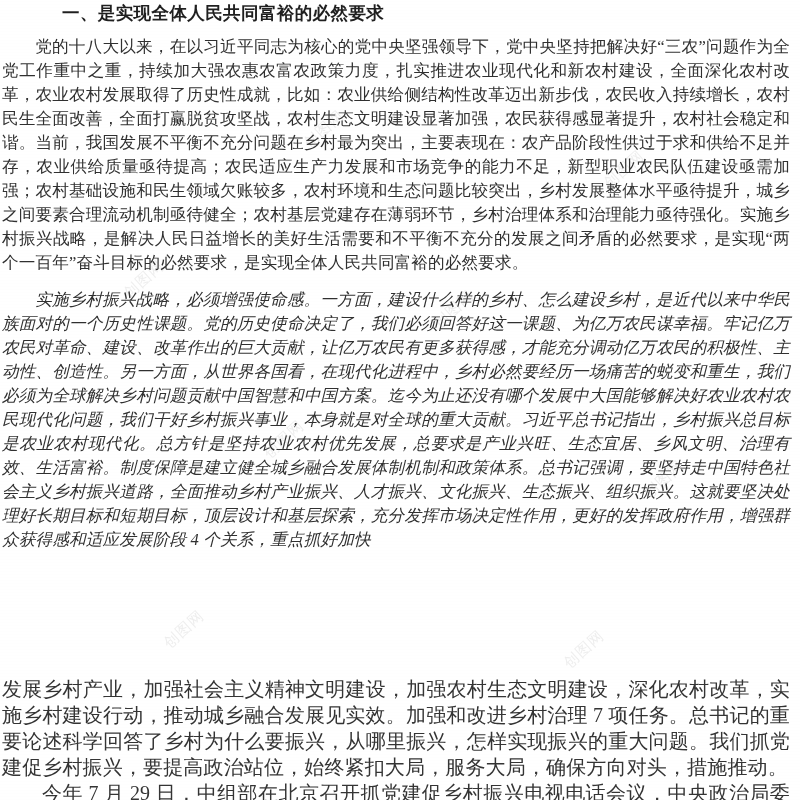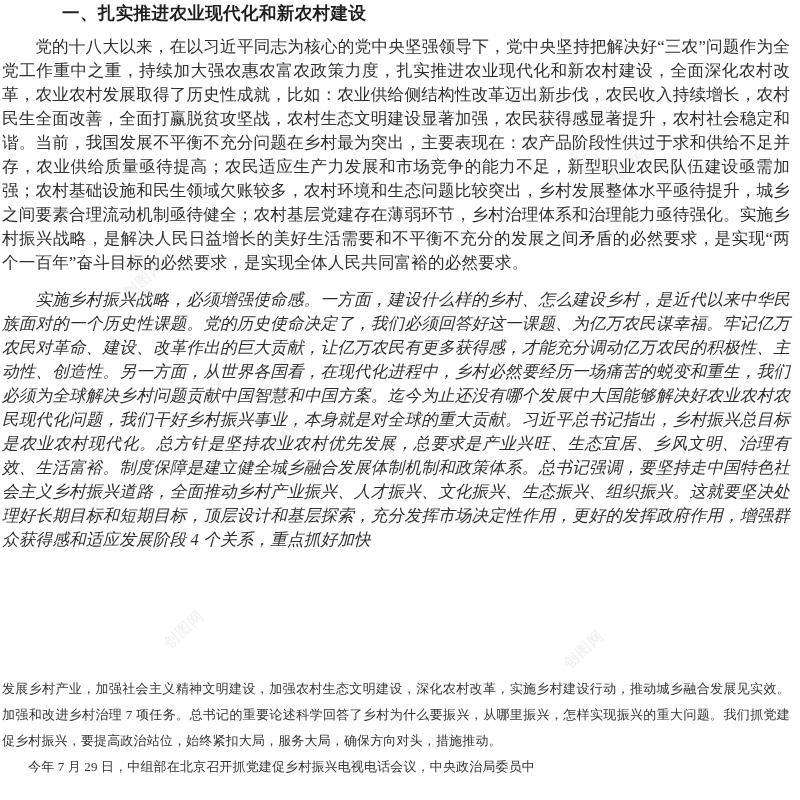--- a/index.html
+++ b/index.html
@@ -69,21 +69,21 @@
   
   .lower-block {
     position: absolute;
     left: 0;
     right: 0;
     top: 676px;
     padding: 0 10px 0 2px;
     box-sizing: border-box;
   }
   .lower-block p.para {
-    font-size: 13px;
+    font-size: 20px;
     line-height: 26px;
     color: #343434;
   }
   .lower-block p.para.no-indent {
     text-indent: 0;
   }
 
   .clip-last {
     height: 22px;
     overflow: hidden;
@@ -111,21 +111,21 @@
     background:
       repeating-linear-gradient(0deg, rgba(0,0,0,0.012) 0px, rgba(0,0,0,0.012) 1px, rgba(255,255,255,0) 1px, rgba(255,255,255,0) 3px);
     opacity: 0.5;
   }
 </style>
 </head>
 <body>
 
 <div class="page">
 
-  <h1 class="doc-heading">一、扎实推进农业现代化和新农村建设</h1>
+  <h1 class="doc-heading">一、是实现全体人民共同富裕的必然要求</h1>
 
   <div class="body-block">
     <p class="para first-in-block">党的十八大以来，在以习近平同志为核心的党中央坚强领导下，党中央坚持把解决好“三农”问题作为全党工作重中之重，持续加大强农惠农富农政策力度，扎实推进农业现代化和新农村建设，全面深化农村改革，农业农村发展取得了历史性成就，比如：农业供给侧结构性改革迈出新步伐，农民收入持续增长，农村民生全面改善，全面打赢脱贫攻坚战，农村生态文明建设显著加强，农民获得感显著提升，农村社会稳定和谐。当前，我国发展不平衡不充分问题在乡村最为突出，主要表现在：农产品阶段性供过于求和供给不足并存，农业供给质量亟待提高；农民适应生产力发展和市场竞争的能力不足，新型职业农民队伍建设亟需加强；农村基础设施和民生领域欠账较多，农村环境和生态问题比较突出，乡村发展整体水平亟待提升，城乡之间要素合理流动机制亟待健全；农村基层党建存在薄弱环节，乡村治理体系和治理能力亟待强化。实施乡村振兴战略，是解决人民日益增长的美好生活需要和不平衡不充分的发展之间矛盾的必然要求，是实现“两个一百年”奋斗目标的必然要求，是实现全体人民共同富裕的必然要求。</p>
     <p class="para">实施乡村振兴战略，必须增强使命感。一方面，建设什么样的乡村、怎么建设乡村，是近代以来中华民族面对的一个历史性课题。党的历史使命决定了，我们必须回答好这一课题、为亿万农民谋幸福。牢记亿万农民对革命、建设、改革作出的巨大贡献，让亿万农民有更多获得感，才能充分调动亿万农民的积极性、主 动性、创造性。另一方面，从世界各国看，在现代化进程中，乡村必然要经历一场痛苦的蜕变和重生，我们必须为全球解决乡村问题贡献中国智慧和中国方案。迄今为止还没有哪个发展中大国能够解决好农业农村农民现代化问题，我们干好乡村振兴事业，本身就是对全球的重大贡献。习近平总书记指出，乡村振兴总目标是农业农村现代化。总方针是坚持农业农村优先发展，总要求是产业兴旺、生态宜居、乡风文明、治理有效、生活富裕。制度保障是建立健全城乡融合发展体制机制和政策体系。总书记强调，要坚持走中国特色社会主义乡村振兴道路，全面推动乡村产业振兴、人才振兴、文化振兴、生态振兴、组织振兴。这就要坚决处理好长期目标和短期目标，顶层设计和基层探索，充分发挥市场决定性作用，更好的发挥政府作用，增强群众获得感和适应发展阶段 4 个关系，重点抓好加快</p>
   </div>
 
   <div class="lower-block">
     <p class="para no-indent">发展乡村产业，加强社会主义精神文明建设，加强农村生态文明建设，深化农村改革，实施乡村建设行动，推动城乡融合发展见实效。加强和改进乡村治理 7 项任务。总书记的重要论述科学回答了乡村为什么要振兴，从哪里振兴，怎样实现振兴的重大问题。我们抓党建促乡村振兴，要提高政治站位，始终紧扣大局，服务大局，确保方向对头，措施推动。</p>
     <div class="clip-last">
       <p class="para">今年 7 月 29 日，中组部在北京召开抓党建促乡村振兴电视电话会议，中央政治局委员中</p>

